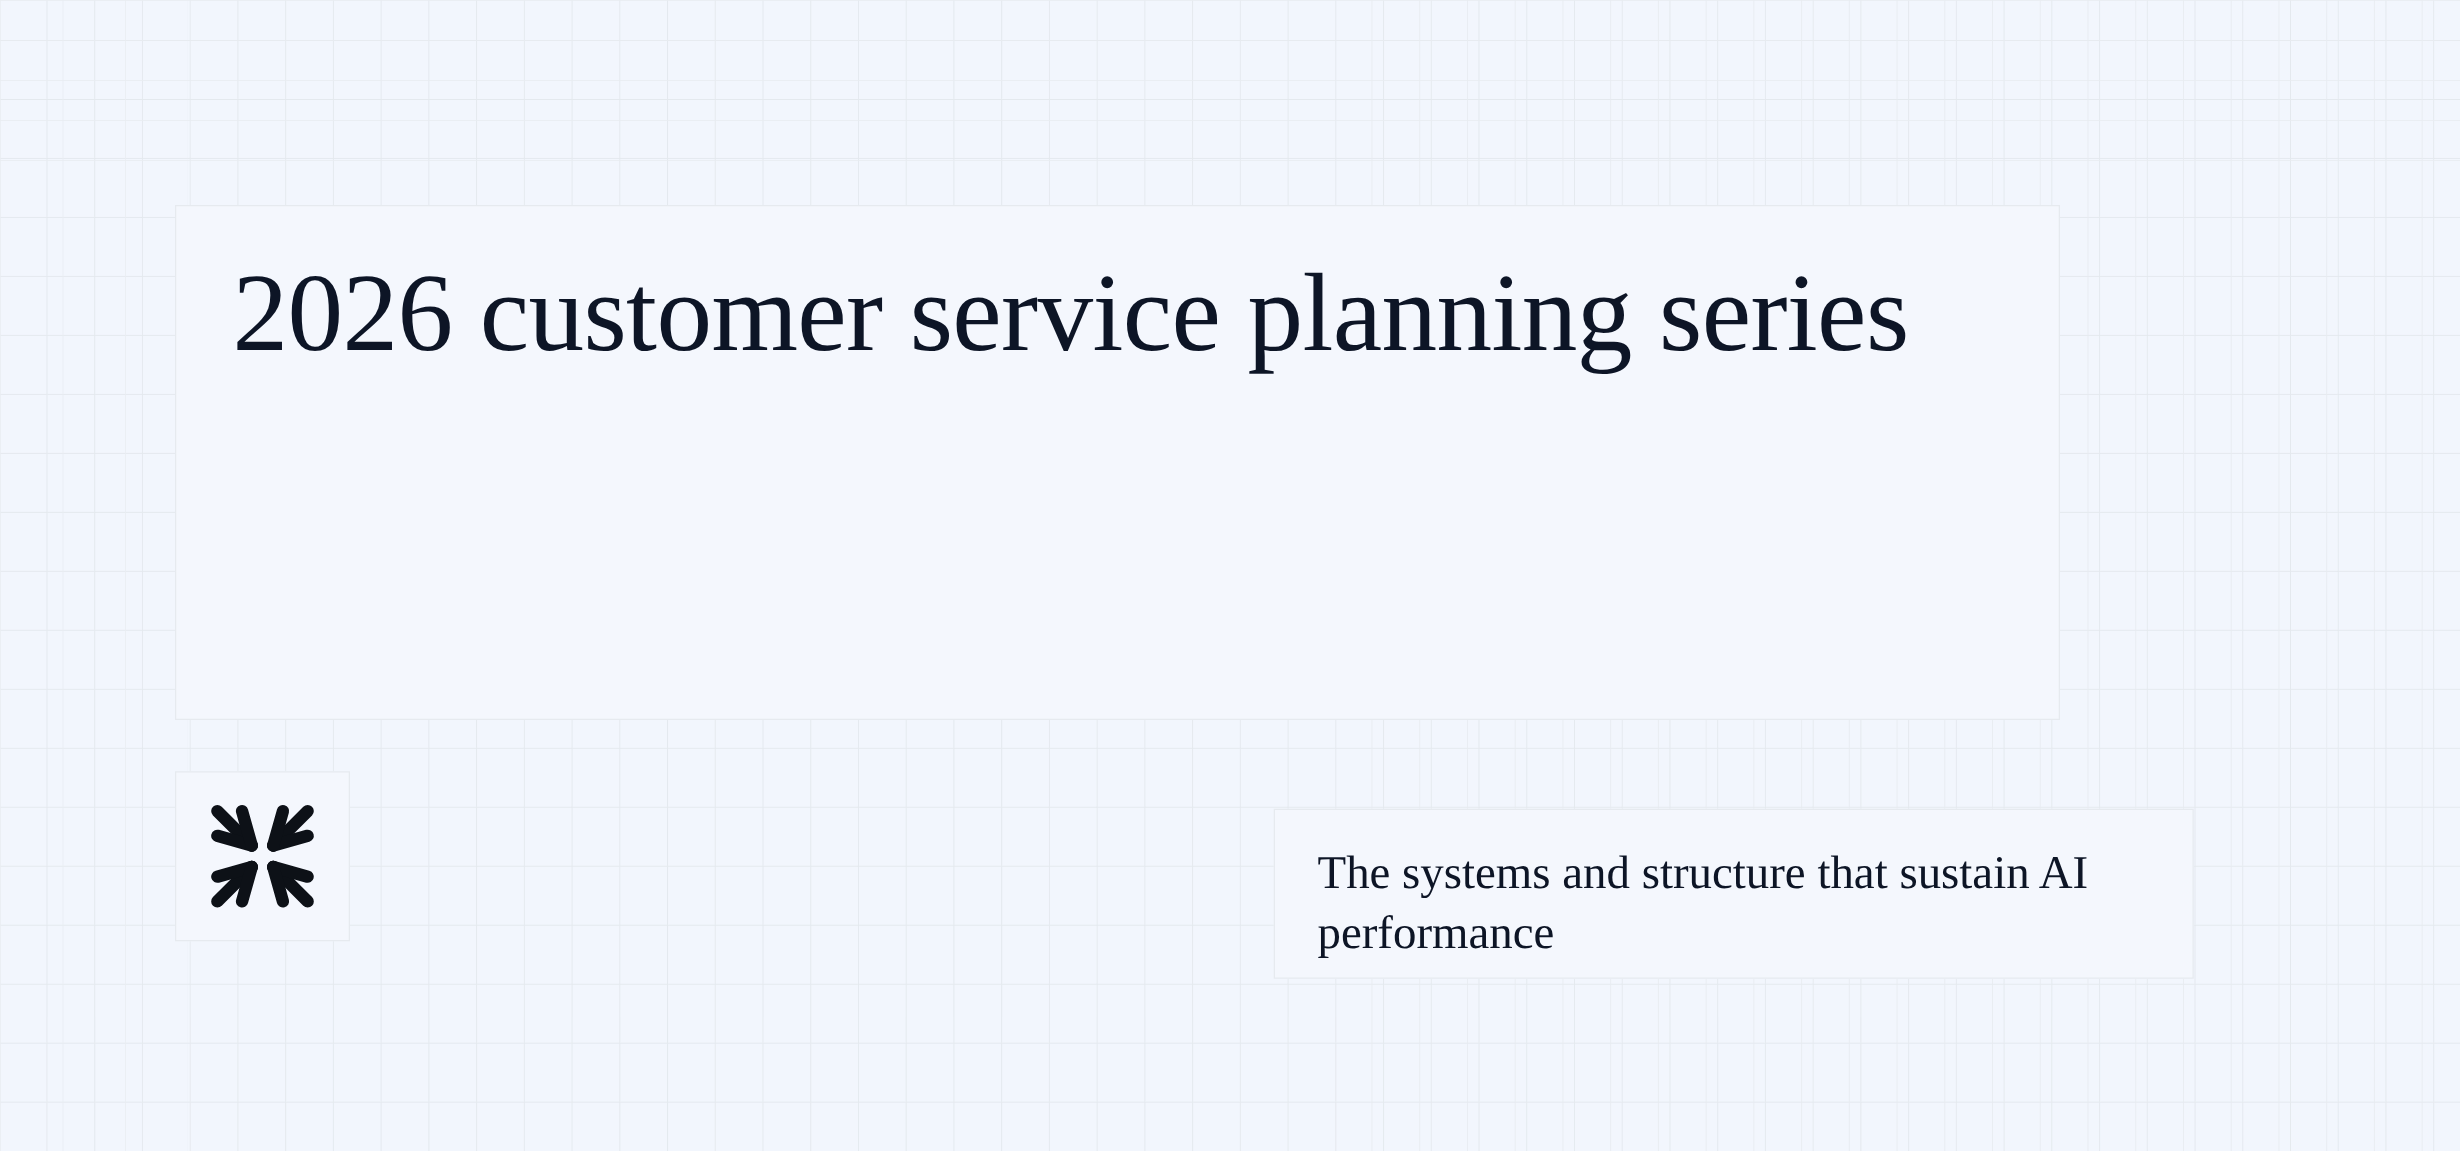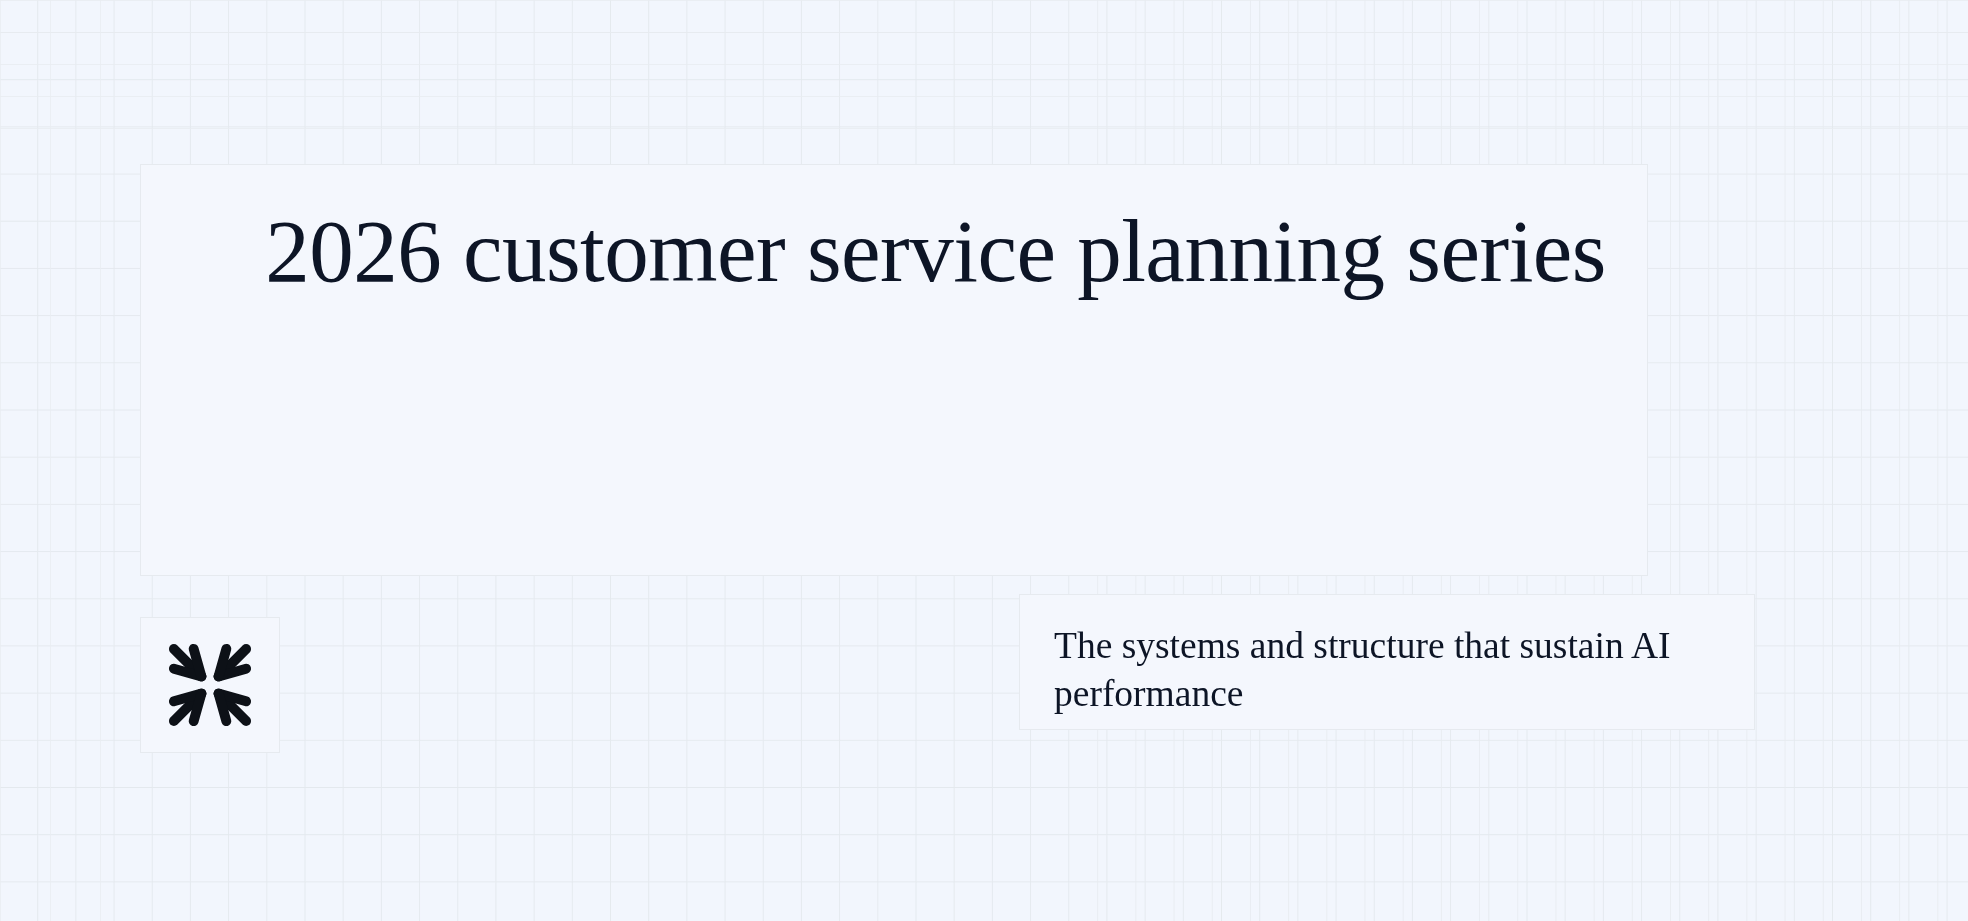--- a/index.html
+++ b/index.html
@@ -72,21 +72,20 @@
     position:absolute;
     background:#f4f7fd;
     border:1px solid #e6eaef;
   }
 
   #title-card {
     left:140px;
     top:164px;
     width:1508px;
     height:412px;
-    text-align:right;
   }
 
   #title-text {
     position:absolute;
     left:45px;
     top:24px;
     width:1420px;
     font-size:89px;
     line-height:125px;
     letter-spacing:-0.5px;
@@ -105,21 +104,21 @@
   }
 
   #logo-mark {
     width:86px;
     height:86px;
     display:block;
   }
 
   #subtitle-card {
     left:1019px;
-    top:594px;
+    top:647px;
     width:736px;
     height:136px;
   }
 
   #subtitle-text {
     position:absolute;
     left:34px;
     top:27px;
     width:740px;
     font-size:37.5px;

